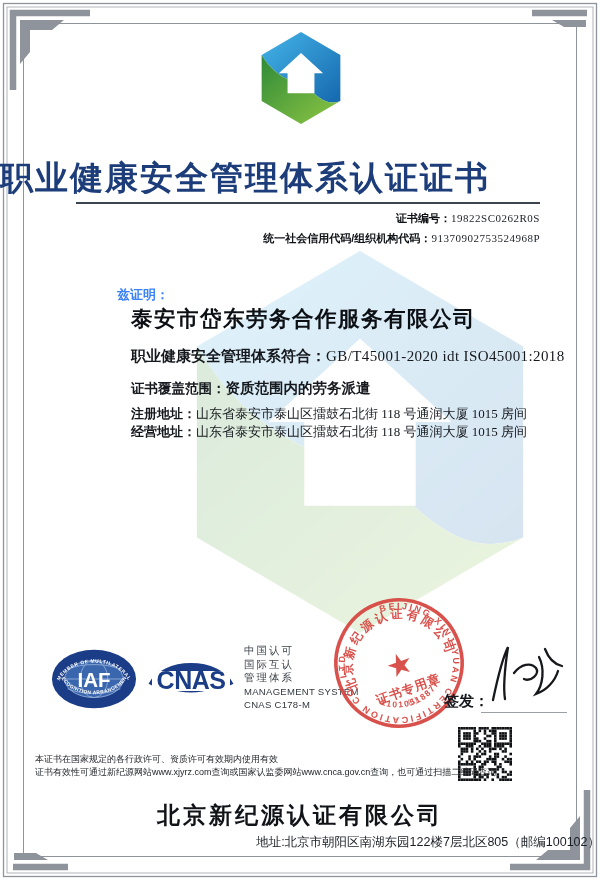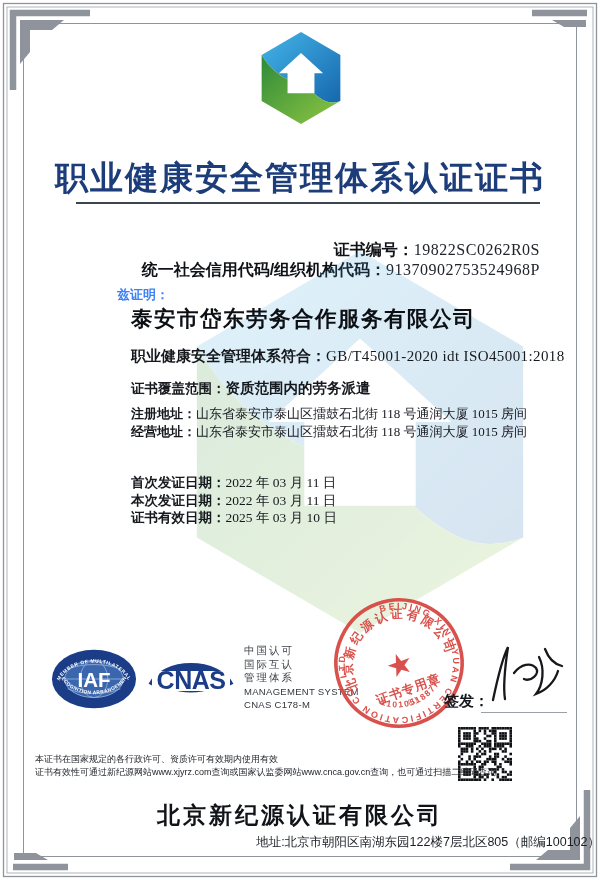--- a/index.html
+++ b/index.html
@@ -7,26 +7,26 @@
   .page {
     position:relative; width:600px; height:880px; margin:0 auto;
     background:#ffffff; overflow:hidden; color:#15181d;
   }
   .abs { position:absolute; }
   
   #frame { position:absolute; left:0; top:0; width:600px; height:880px; pointer-events:none; }
   
   .logo-top { left:253px; top:27px; width:96px; height:102px; }
   .title {
-    left:0; top:156px; width:100%; text-align:center;
+    left:0; top:156px; width:100%; 
     font-family:"Liberation Sans", sans-serif; font-weight:700;
     font-size:33px; letter-spacing:2px; color:#1c3d7a;
   }
   .title-rule { left:76px; top:202px; width:464px; border-top:2.2px solid #3c4450; }
-  .certno-block { right:60px; top:208px; text-align:right; font-size:16px; line-height:20px;margin-top:32px; }
+  .certno-block { right:60px; top:208px; text-align:right; font-size:11px; line-height:20px; }
   .certno-block .lbl { font-family:"Liberation Sans", sans-serif; font-weight:700; color:#0e1116; }
   .certno-block .val { font-family:"Liberation Serif", serif; color:#20242b; letter-spacing:0.5px; }
   
   .watermark { left:158px; top:243px; width:404px; height:398px; opacity:0.17; }
   
   .certify { left:117px; top:286px; font-size:13px; font-family:"Liberation Sans", sans-serif; font-weight:600; color:#3b82f6; }
   .company { left:131px; top:304px; font-size:21.5px; font-family:"Liberation Sans", sans-serif; font-weight:700; letter-spacing:1.5px; color:#0c0f14; }
   .std-line { left:131px; top:347px; font-size:15px; }
   .std-line .lbl, .scope-line .lbl, .addr .lbl { font-family:"Liberation Sans", sans-serif; font-weight:600; }
   .std-line .val { font-family:"Liberation Serif", serif; letter-spacing:0.4px; }
@@ -111,25 +111,20 @@
   <div class="abs company">泰安市岱东劳务合作服务有限公司</div>
   <div class="abs std-line">
     <span class="lbl">职业健康安全管理体系符合：</span><span class="val">GB/T45001-2020 idt ISO45001:2018</span>
   </div>
   <div class="abs scope-line">
     <span class="lbl">证书覆盖范围：</span><span class="val">资质范围内的劳务派遣</span>
   </div>
   <div class="abs addr">
     <div><span class="lbl">注册地址：</span><span class="val">山东省泰安市泰山区擂鼓石北街 118 号通润大厦 1015 房间</span></div>
     <div><span class="lbl">经营地址：</span><span class="val">山东省泰安市泰山区擂鼓石北街 118 号通润大厦 1015 房间</span></div>
-  </div>
-  <div class="abs dates">
-    <div><span class="lbl">首次发证日期：</span><span class="val">2022 年 03 月 11 日</span></div>
-    <div><span class="lbl">本次发证日期：</span><span class="val">2022 年 03 月 11 日</span></div>
-    <div><span class="lbl">证书有效日期：</span><span class="val">2025 年 03 月 10 日</span></div>
   </div>
 
   <svg class="abs iaf-logo" viewBox="0 0 90 64">
     <defs>
       <path id="iafTop" d="M9,36 A37,27 0 0 1 81,36"></path>
       <path id="iafBot" d="M11,30 A36,26 0 0 0 79,30"></path>
     </defs>
     <ellipse cx="45" cy="32" rx="43" ry="30" fill="#1b3c86"></ellipse>
     <ellipse cx="45" cy="32" rx="30" ry="19" fill="#3a66ad"></ellipse>
     <g stroke="#9cb6de" stroke-width="0.8" fill="none">

